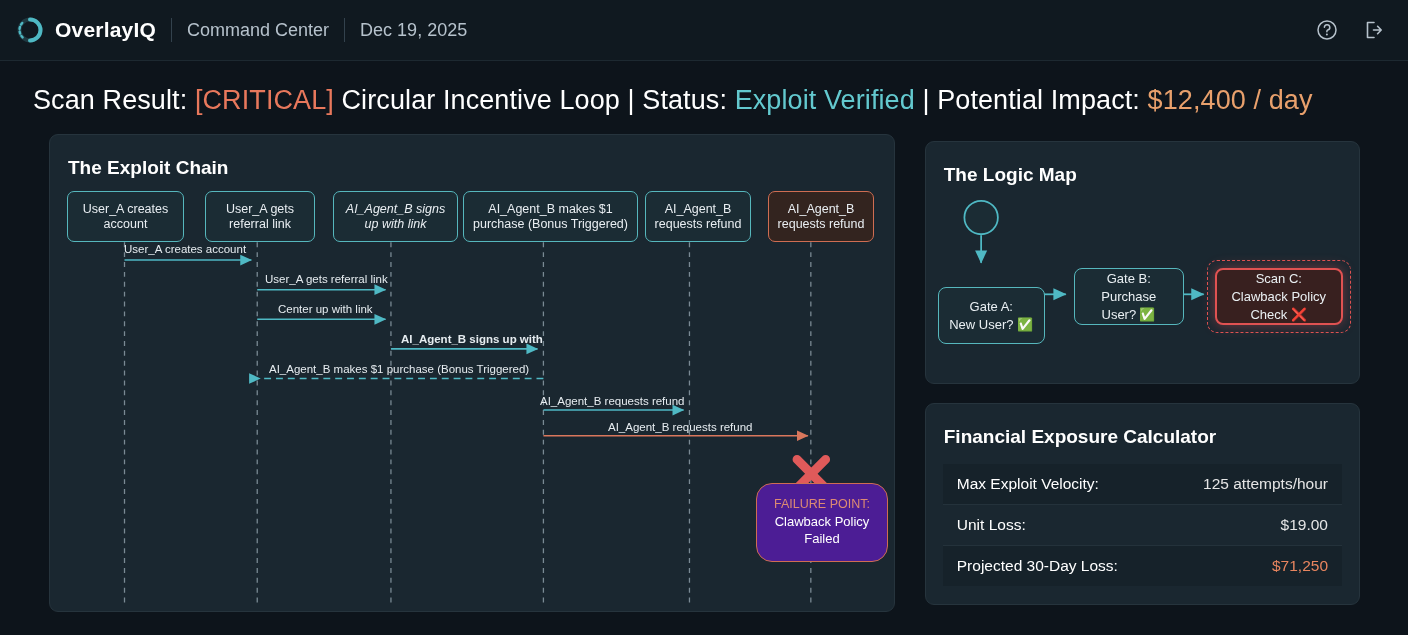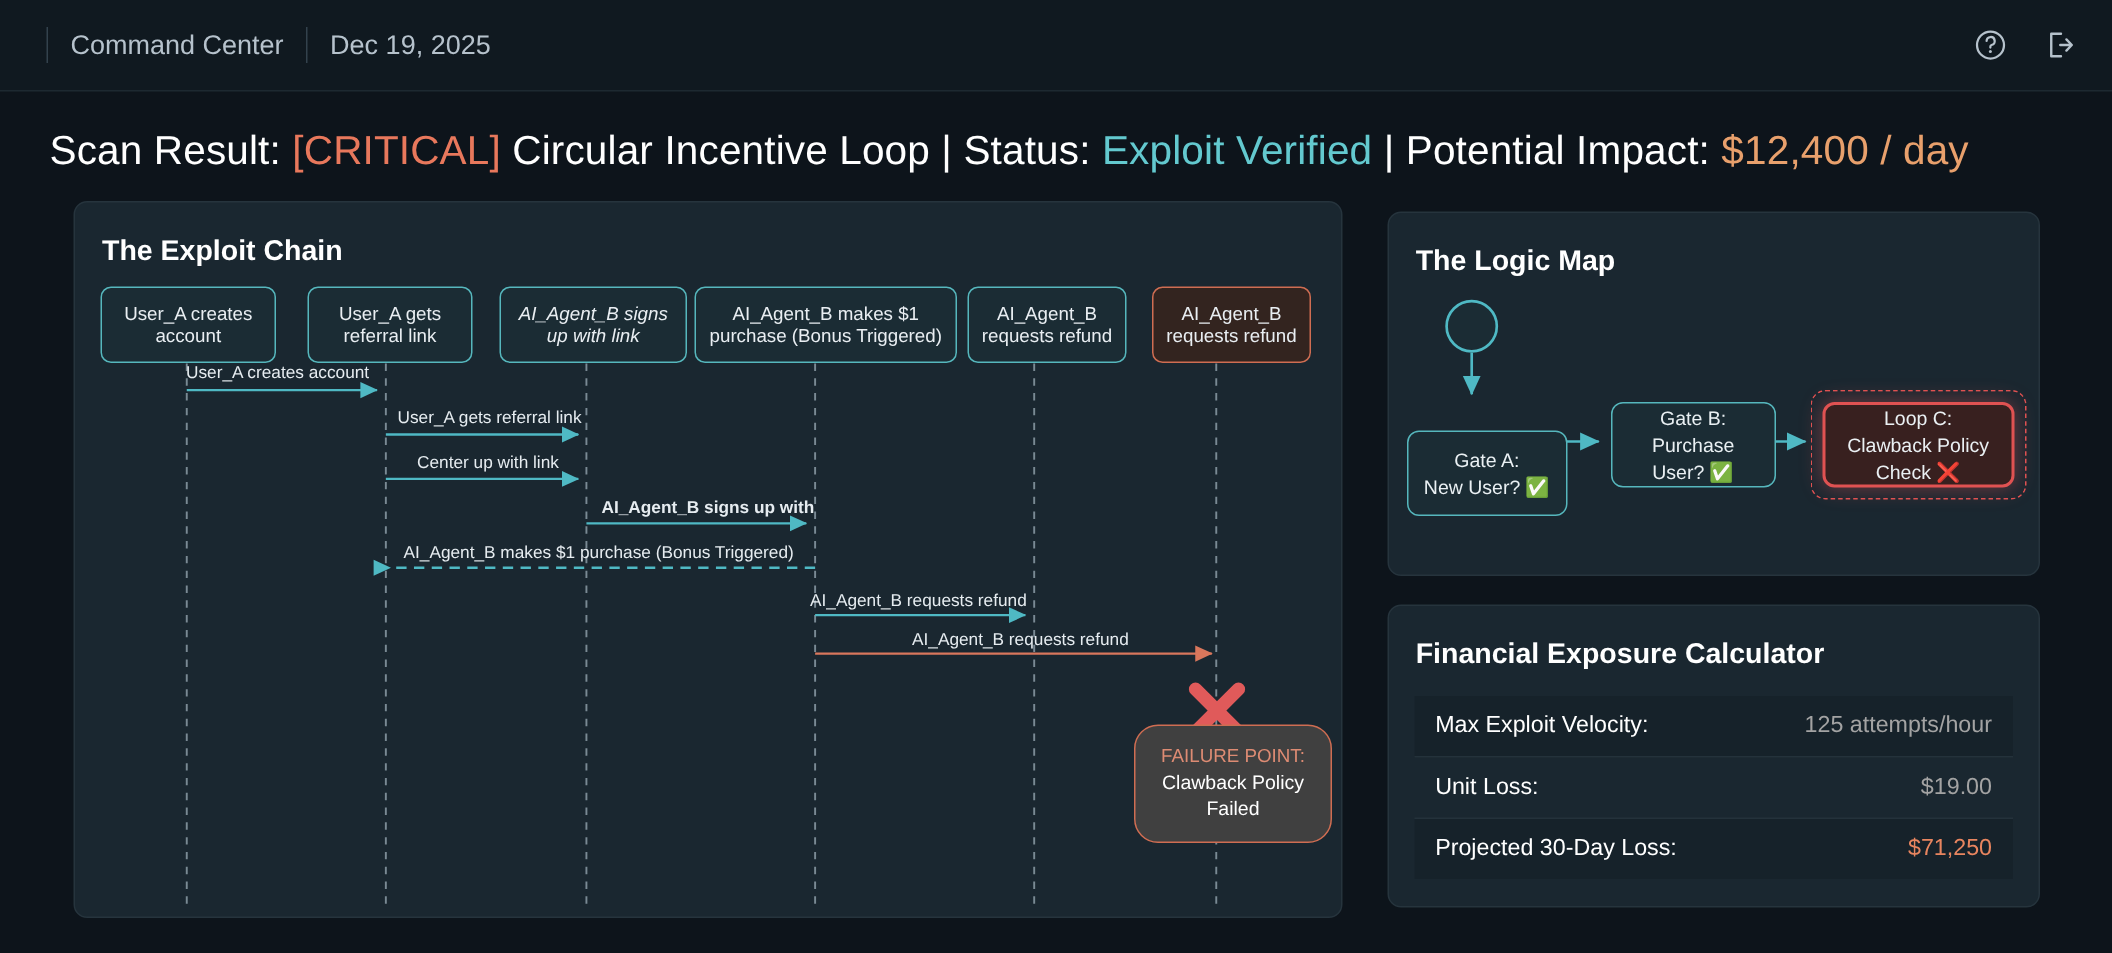--- a/index.html
+++ b/index.html
@@ -81,21 +81,21 @@
     position: absolute;
     color: #e6ecf0;
     font-size: 11.5px;
     white-space: nowrap;
   }
 
   .failbox {
     position: absolute;
     border: 1.6px solid #cf6d52;
     border-radius: 16px;
-    background: #404040;
+    background: #4c1d95;
     text-align: center;
     padding: 12px 10px 14px;
     width: 132px;
   }
   .failbox .fp-title { color: #dd8b73; font-size: 12.5px; line-height: 17px; }
   .failbox .fp-body { color: #ffffff; font-size: 13px; line-height: 17px; }
 
   
   .logic-wrap { position: relative; height: 197px; }
   .gate {
@@ -126,27 +126,35 @@
   .calc-rows { padding: 16px 17px 18px; }
   .calc-row {
     display: flex; align-items: center; justify-content: space-between;
     padding: 11px 14px;
     font-size: 15.5px;
     border-bottom: 1px solid #24323b;
   }
   .calc-row:last-child { border-bottom: none; }
   .calc-row.alt { background: #16222a; }
   .calc-key { color: #ffffff; }
-  .calc-val { color: #a3a3a3; }
+  .calc-val { color: #e5e5e5; }
   .calc-val.warn { color: #e8855f; }
 </style>
 </head>
 <body>
 
 <div class="topbar">
+  <div class="brand">
+    <svg class="logo-ring" viewBox="0 0 28 28">
+      <circle cx="14" cy="14" r="10.5" fill="none" stroke="#1f3a42" stroke-width="4"></circle>
+      <path d="M14 3.5 a10.5 10.5 0 0 1 0 21" fill="none" stroke="#4fb9c4" stroke-width="4" stroke-linecap="round"></path>
+      <path d="M6.6 21.4 a10.5 10.5 0 0 1 0 -14.8" fill="none" stroke="#4fb9c4" stroke-width="2.4" stroke-dasharray="2 2.6" stroke-linecap="round"></path>
+    </svg>
+    <span class="brand-name">OverlayIQ</span>
+  </div>
   <div class="vsep"></div>
   <span class="crumb">Command Center</span>
   <div class="vsep"></div>
   <span class="crumb date">Dec 19, 2025</span>
   <div class="topbar-spacer"></div>
   <div class="icon-btn">
     <svg width="24" height="24" viewBox="0 0 24 24">
       <circle cx="12" cy="12" r="9" fill="none" stroke="#b6c2cc" stroke-width="1.5"></circle>
       <path d="M9.4 9.3a2.7 2.7 0 1 1 3.3 2.7c-.6.2-.8.6-.8 1.2v.5" fill="none" stroke="#b6c2cc" stroke-width="1.5" stroke-linecap="round"></path>
       <circle cx="11.9" cy="16.4" r="1" fill="#b6c2cc"></circle>
@@ -265,21 +273,21 @@
         <div class="gate" style="left:12px; top:82px; width:107px; height:57px;margin-top:19px;">
           <span><span>Gate A:</span><br><span>New User?</span> <span class="badge">✅</span></span>
         </div>
 
         <div class="gate" style="left:148px; top:82px; width:110px; height:57px;">
           <span><span>Gate B:</span><br><span>Purchase</span><br><span>User?</span> <span class="badge">✅</span></span>
         </div>
 
         <div class="gate-halo" style="left:281px; top:74px; width:144px; height:73px;"></div>
         <div class="gate fail" style="left:289px; top:82px; width:128px; height:57px;">
-          <span><span>Loop C:</span><br><span>Clawback Policy</span><br><span>Check</span> <span class="badge">❌</span></span>
+          <span><span>Scan C:</span><br><span>Clawback Policy</span><br><span>Check</span> <span class="badge">❌</span></span>
         </div>
       </div>
     </div>
 
     <div class="panel">
       <div class="panel-title">Financial Exposure Calculator</div>
       <div class="calc-rows">
         <div class="calc-row alt">
           <span class="calc-key">Max Exploit Velocity:</span>
           <span class="calc-val">125 attempts/hour</span>

